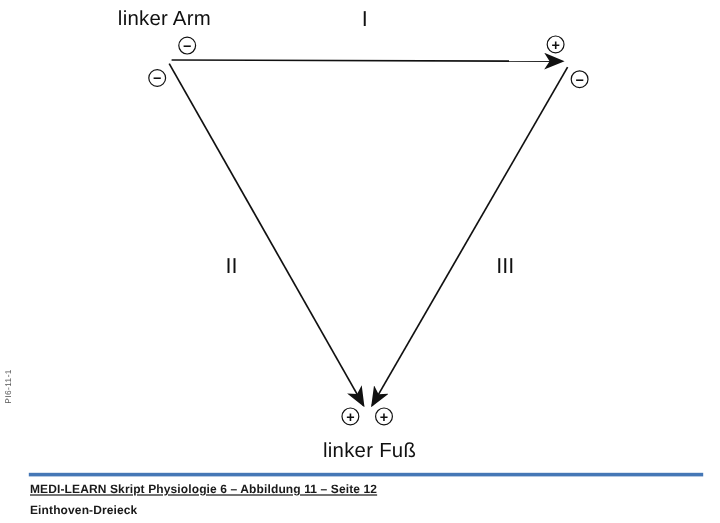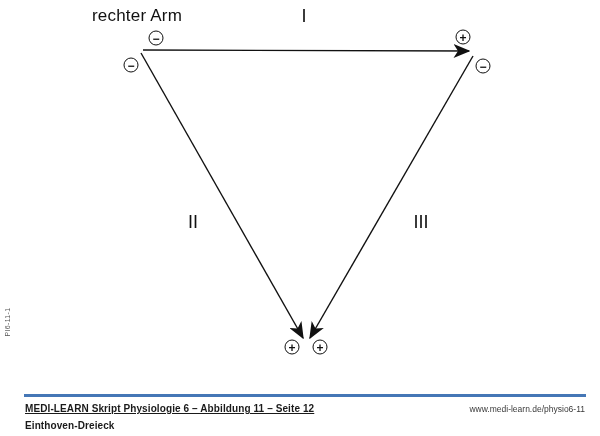--- a/index.html
+++ b/index.html
@@ -53,33 +53,33 @@
     <defs>
       <marker id="ah" markerUnits="userSpaceOnUse" markerWidth="17" markerHeight="14" refX="15.5" refY="7" orient="auto">
         <path d="M0 0 L17 7 L0 14 L4.5 7 Z" fill="#111"></path>
       </marker>
     </defs>
     <line x1="143" y1="50" x2="469" y2="51" stroke="#111" stroke-width="1.4" marker-end="url(#ah)"></line>
     <line x1="141" y1="53" x2="303" y2="338" stroke="#111" stroke-width="1.4" marker-end="url(#ah)"></line>
     <line x1="473" y1="56" x2="310" y2="338" stroke="#111" stroke-width="1.4" marker-end="url(#ah)"></line>
   </svg>
 
-  <div class="label node-label" style="left:137px;top:16px">rechter Arm</div>
+  <div class="label node-label" style="left:137px;top:16px">linker Arm</div>
+  <div class="label node-label" style="left:308px;top:376px">linker Fuß</div>
 
   <div class="label lead-label" style="left:304px;top:16px">I</div>
   <div class="label lead-label" style="left:193px;top:222px">II</div>
   <div class="label lead-label" style="left:421px;top:222px">III</div>
 
   <div class="electrode" style="left:156px;top:38px">−</div>
   <div class="electrode" style="left:131px;top:65px">−</div>
   <div class="electrode" style="left:463px;top:37px">+</div>
   <div class="electrode" style="left:483px;top:66px">−</div>
   <div class="electrode" style="left:292px;top:347px">+</div>
   <div class="electrode" style="left:320px;top:347px">+</div>
 
   <div class="side-code">PI6-11-1</div>
 
   <div class="footer-rule" style="background: rgb(69, 119, 182);"></div>
   <div class="footer-source">MEDI-LEARN Skript Physiologie 6 – Abbildung 11 – Seite 12</div>
   <div class="footer-caption">Einthoven-Dreieck</div>
-  <div class="footer-url">www.medi-learn.de/physio6-11</div>
 
 </div>
 
 </body></html>

